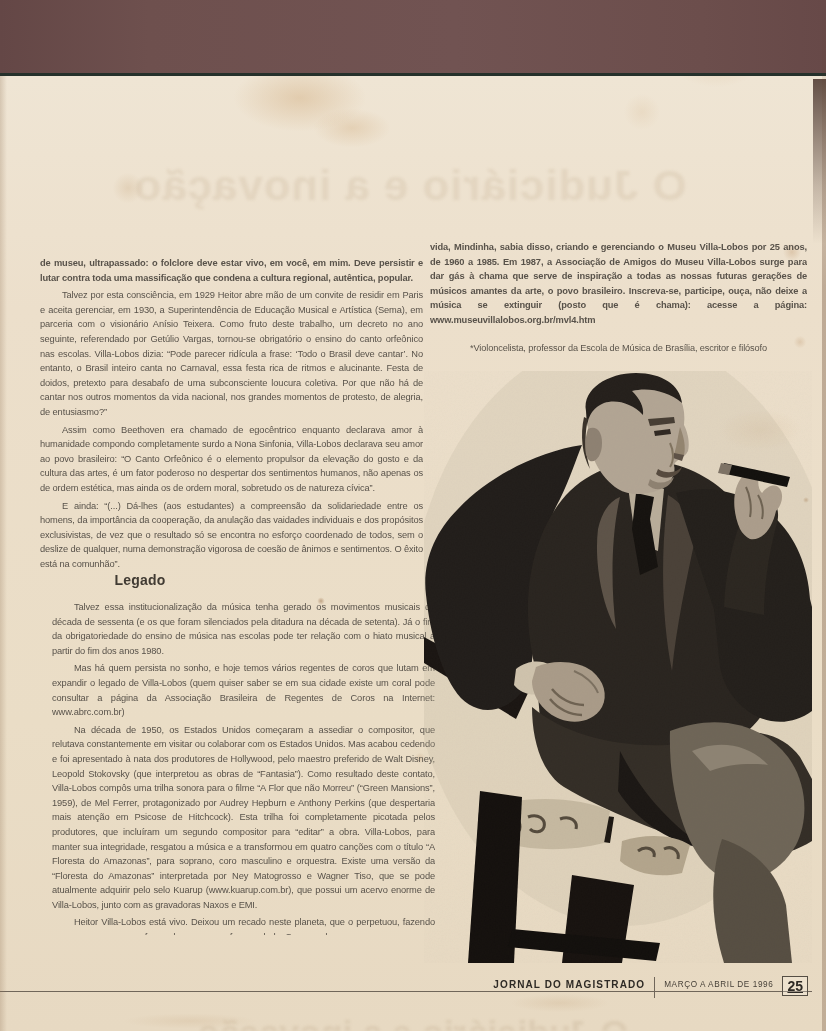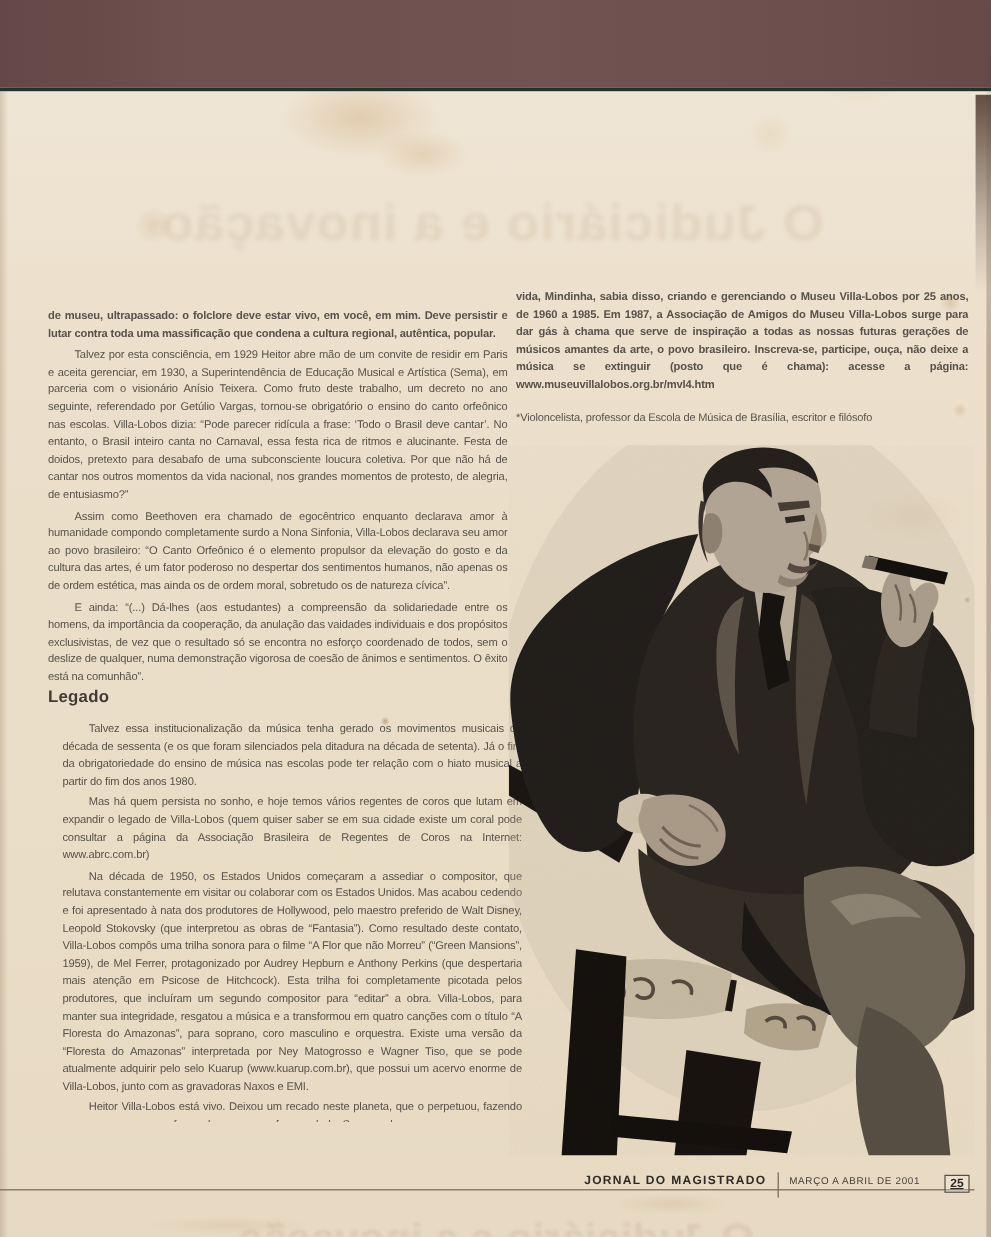--- a/index.html
+++ b/index.html
@@ -37,32 +37,32 @@
     color:rgba(158,124,86,0.12);transform:scaleX(-1.04);filter:blur(1.6px);}
   .ghost-b{position:absolute;left:60px;top:1013px;width:706px;height:18px;overflow:hidden;
     font-size:34px;font-weight:bold;text-align:center;white-space:nowrap;
     color:rgba(150,116,80,0.13);transform:scaleX(-1.05);filter:blur(1.4px);}
   .col{position:absolute;color:#58524a;font-size:9.3px;line-height:14.6px;
     letter-spacing:-0.12px;text-align:justify;overflow:hidden;}
   .col p{margin:0 0 3px 0;text-indent:22px;}
   .col p.cont{text-indent:0;font-weight:bold;}
   .col-upper{left:40px;top:256px;width:383px;height:312px;}
   .legado-h{position:absolute;left:40px;top:572px;width:200px;margin:0;
-    font-size:14px;font-weight:bold;color:#413b33;letter-spacing:0.2px;}
+    font-size:14px;font-weight:bold;color:#413b33;letter-spacing:0.2px;text-align:center;}
   .col-legado{left:52px;top:600px;width:383px;height:335px;}
   .col-right{left:430px;top:240px;width:377px;height:120px;}
-  .attribution{text-align:left;font-size:9.2px;text-indent:0 !important;margin-top:13px !important;color:#5a544b;}
+  .attribution{text-align:center;font-size:9.2px;text-indent:0 !important;margin-top:13px !important;color:#5a544b;}
   .photo{position:absolute;left:424px;top:371px;width:388px;height:592px;}
   .f-rule{position:absolute;left:0;top:991px;width:812px;height:1px;background:#70665a;}
   .f-row{position:absolute;top:974px;right:18px;height:20px;display:flex;align-items:center;}
   .f-j{font-size:10px;font-weight:bold;letter-spacing:1.1px;color:#2e2a25;}
   .f-sep{width:1px;height:21px;background:#70665a;margin:0 9px;position:relative;top:3px;}
   .f-d{font-size:8.2px;letter-spacing:0.6px;color:#453f37;}
-  .f-p{font-size:10px;font-weight:bold;color:#2e2a25;border:1px solid #554e44;
-    padding:1px 4px;margin-left:20px;position:relative;top:2px;background:rgba(255,250,240,0.25);text-decoration:underline;}
+  .f-p{font-size:14px;font-weight:bold;color:#2e2a25;border:1px solid #554e44;
+    padding:1px 4px;margin-left:9px;position:relative;top:2px;background:rgba(255,250,240,0.25);text-decoration:underline;}
 </style>
 </head>
 <body>
 
 <div class="page">
 
   <div class="topbar"></div>
   <div class="corner-r"></div>
 
   <div class="ghost">O Judiciário e a inovação</div>
@@ -162,21 +162,21 @@
       <path d="M297 92 L308 94 L305 104 L294 102 Z" fill="#7d7265"></path>
     </g>
 
     <rect x="0" y="0" width="388" height="592" filter="url(#noise)" opacity="0.55"></rect>
   </svg>
 
   <div class="f-rule"></div>
   <div class="f-row">
     <span class="f-j">JORNAL DO MAGISTRADO</span>
     <span class="f-sep"></span>
-    <span class="f-d">MARÇO A ABRIL DE 2001</span>
+    <span class="f-d">MARÇO A ABRIL DE 1996</span>
     <span class="f-p">25</span>
   </div>
 
   <div class="ghost-b">O Judiciário e a inovação</div>
 
   <div class="edge-l"></div>
   <div class="edge-r"></div>
 </div>
 
 </body></html>

